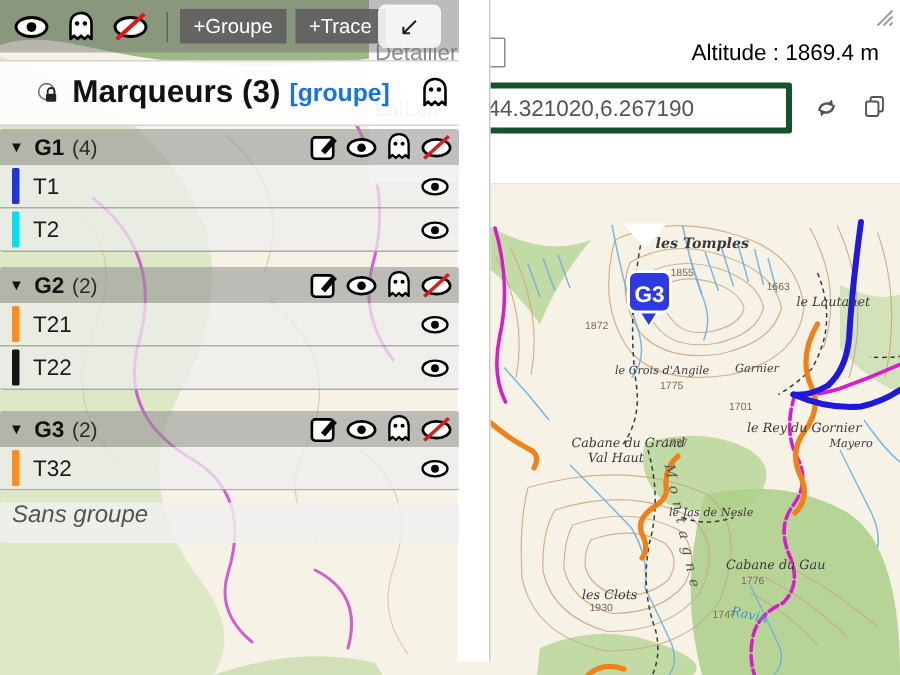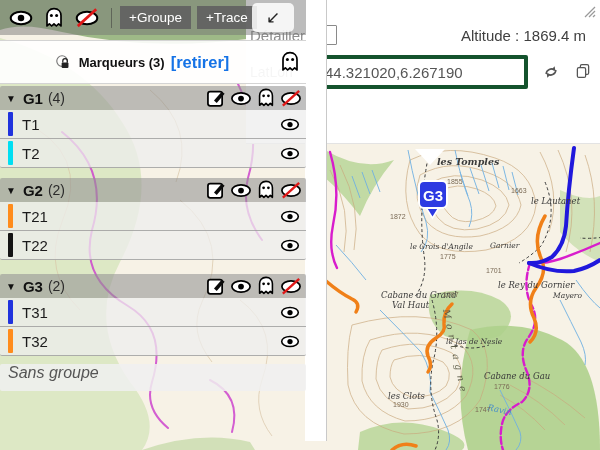--- a/index.html
+++ b/index.html
@@ -3,31 +3,31 @@
 <meta charset="utf-8">
 <style>
   html,body{margin:0;padding:0;}
   body{width:600px;height:450px;position:relative;overflow:hidden;
        font-family:"Liberation Sans",sans-serif;background:#f6f1e4;}
 
   
   #map{position:absolute;inset:0;z-index:1;}
 
   
-  .popup{position:absolute;left:246px;top:0;width:354px;height:144px;
+  .popup{position:absolute;left:246px;top:0;width:354px;height:123px;
          background:#fff;border-bottom:1px solid #e3e3e3;box-sizing:border-box;z-index:2;}
   .popup::after{content:"";position:absolute;left:169px;top:149px;width:0;height:0;
          border:15px solid transparent;border-top:16px solid #fff;border-bottom:0;}
   .popup-grip{position:absolute;top:4px;right:4px;width:14px;height:14px;}
   .popup-row1{position:absolute;top:22px;left:4px;right:14px;height:26px;
               display:flex;align-items:center;}
   .detach-label{font-size:15px;color:#8d8d8d;}
   .detach-box{appearance:none;-webkit-appearance:none;width:20px;height:20px;margin:0 0 0 12px;
               border:1.5px solid #8a8a8a;background:#fff;border-radius:1px;}
-  .altitude{margin-left:auto;font-size:15px;color:#404040;}
+  .altitude{margin-left:auto;font-size:15px;color:#000000;}
   .popup-row2{position:absolute;top:57px;left:4px;right:8px;height:30px;
               display:flex;align-items:center;}
   .latlon-label{font-size:14px;color:#9a9a9a;width:74px;}
   .coords-input{width:204px;height:26px;border:4px solid #14532d;border-radius:2px;
                 font-size:15px;color:#555;padding:0 0 0 13px;font-family:"Liberation Sans",sans-serif;}
   .mini-btn{width:20px;height:20px;margin-left:13px;background:none;border:none;padding:0;cursor:pointer;}
 
   
   .panel{position:absolute;left:0;top:0;width:327px;height:441px;z-index:3;}
   .gutter{position:absolute;right:0;top:0;bottom:0;width:21px;background:#fff;
@@ -40,21 +40,21 @@
   .tb-div{width:1px;height:20px;background:rgba(60,60,60,.55);margin:0 8px 0 3px;}
   .pill{background:rgba(97,97,97,0.92);color:#fff;border:none;border-radius:0;
         font-size:13.5px;padding:4px 9px;margin-right:6px;font-family:"Liberation Sans",sans-serif;cursor:pointer;}
   .collapse-btn{position:absolute;left:252px;top:3px;width:42px;height:29px;
         background:rgba(255,255,255,0.85);border:none;border-radius:5px;font-size:17px;color:#222;
         display:flex;align-items:center;justify-content:center;cursor:pointer;}
 
   .markers-row{margin-top:5px;height:44px;background:rgba(255,255,255,0.9);
         border-top:1px solid #d4d4d4;border-bottom:1px solid #d4d4d4;
         display:flex;align-items:center;padding:0 4px 0 6px;box-sizing:border-box;}
-  .markers-title{font-size:13px;font-weight:bold;color:#111;margin-left:7px;}
+  .markers-title{font-size:21px;font-weight:bold;color:#111;margin-left:7px;}
   .markers-status{font-size:16.5px;font-weight:bold;color:#1673e6;margin-left:6px;}
   .markers-row .icn{margin-left:auto;}
 
   .section{margin-top:10px;}
   .section.first{margin-top:2px;}
   .section.third{margin-top:14px;}
   .g-header{height:24px;background:rgba(147,147,147,0.58);display:flex;align-items:center;
         padding:0 3px 0 6px;border-radius:2px 2px 0 0;}
   .caret{font-size:10px;color:#111;margin-right:7px;}
   .g-name{font-size:15px;font-weight:bold;color:#101010;}
@@ -275,21 +275,21 @@
     </div>
     <button class="collapse-btn">
         <span>↙</span>
       </button>
 
     <div class="markers-row">
       <svg class="icn" width="17" height="17" viewBox="0 0 24 24">
           <use href="#i-lock"></use>
         </svg>
       <span class="markers-title">Marqueurs (3)</span>
-      <span class="markers-status">[retirer]</span>
+      <span class="markers-status">[groupe]</span>
       <svg class="icn" width="24" height="24">
           <use href="#i-ghost"></use>
         </svg>
     </div>
 
     <div class="section first">
       <div class="g-header">
         <span class="caret">▼</span>
         <span class="g-name">G1</span>
         <span class="g-count">(4)</span>
@@ -374,27 +374,20 @@
             </svg>
           <svg class="icn" width="22" height="22">
               <use href="#i-ghost"></use>
             </svg>
           <svg class="icn" width="24" height="23">
               <use href="#i-eye-slash"></use>
             </svg>
         </span>
       </div>
       <div class="t-row">
-        <span class="t-bar" style="background: rgb(32, 51, 221);"></span>
-        <span class="t-label">T31</span>
-        <svg class="icn" width="22" height="21">
-            <use href="#i-eye"></use>
-          </svg>
-      </div>
-      <div class="t-row">
         <span class="t-bar" style="background: rgb(255, 140, 28);"></span>
         <span class="t-label">T32</span>
         <svg class="icn" width="22" height="21">
             <use href="#i-eye"></use>
           </svg>
       </div>
     </div>
 
     <div class="footer">
       <span class="sg-title">Sans groupe</span>

